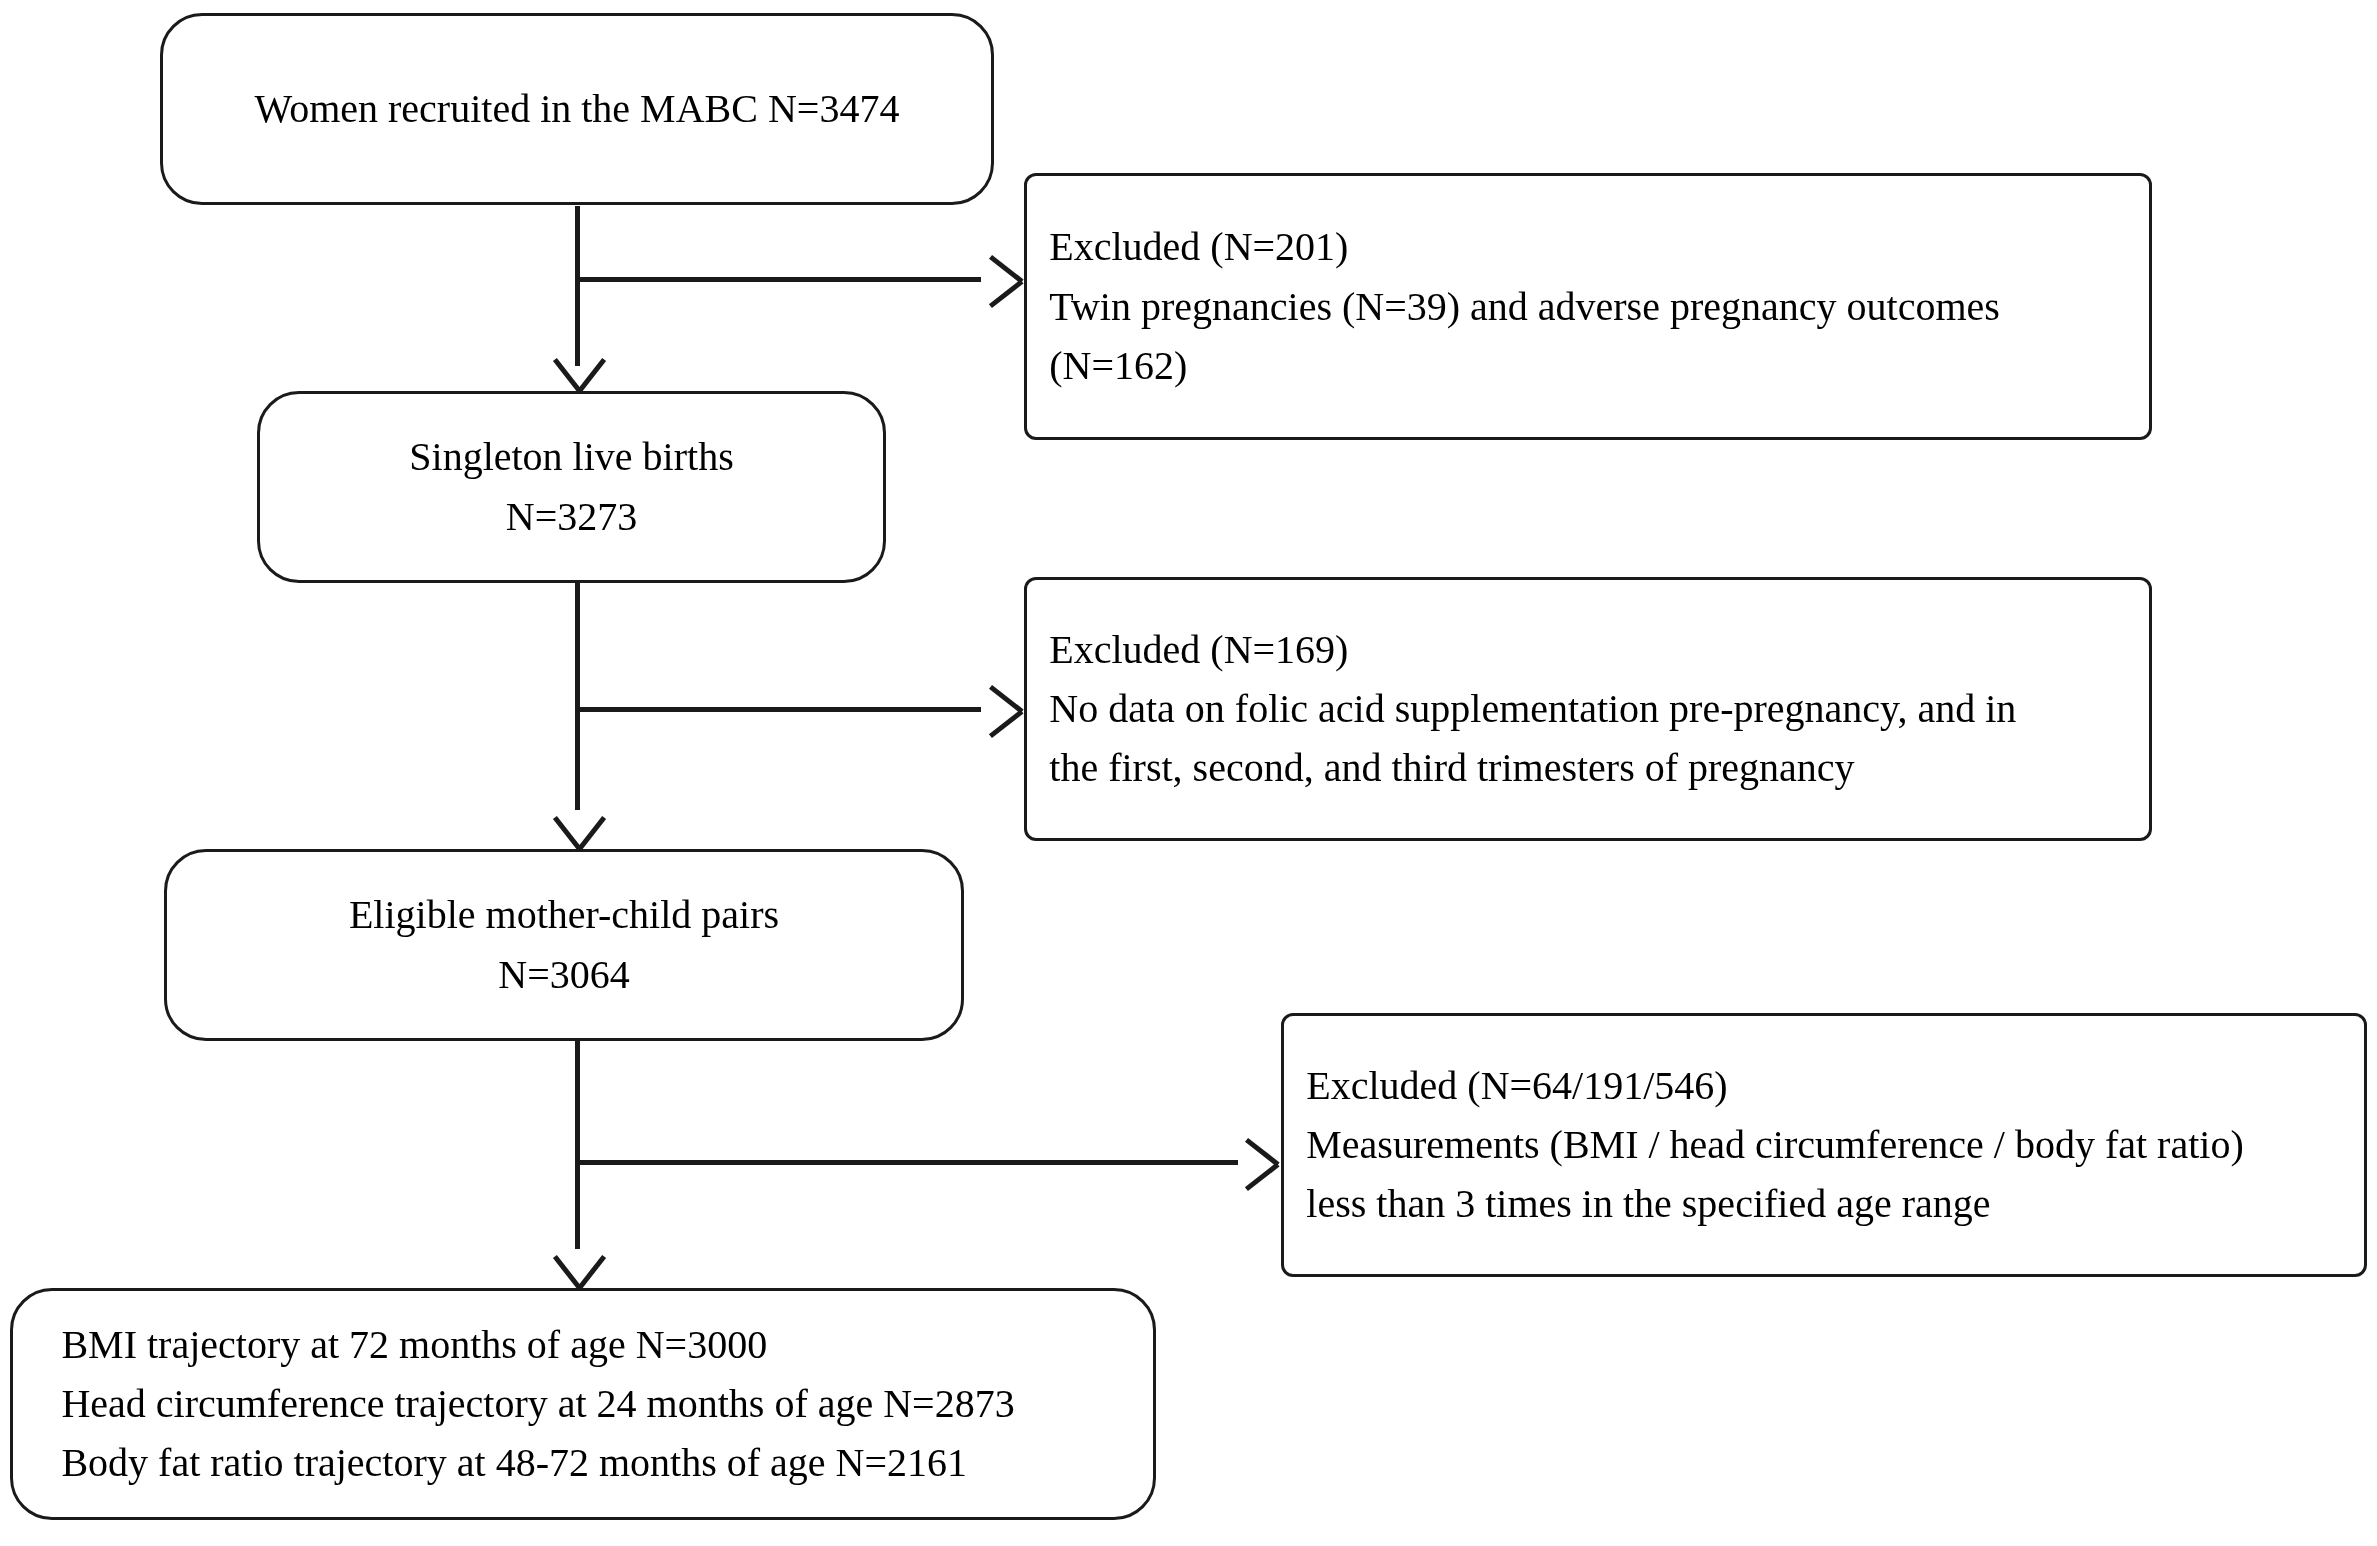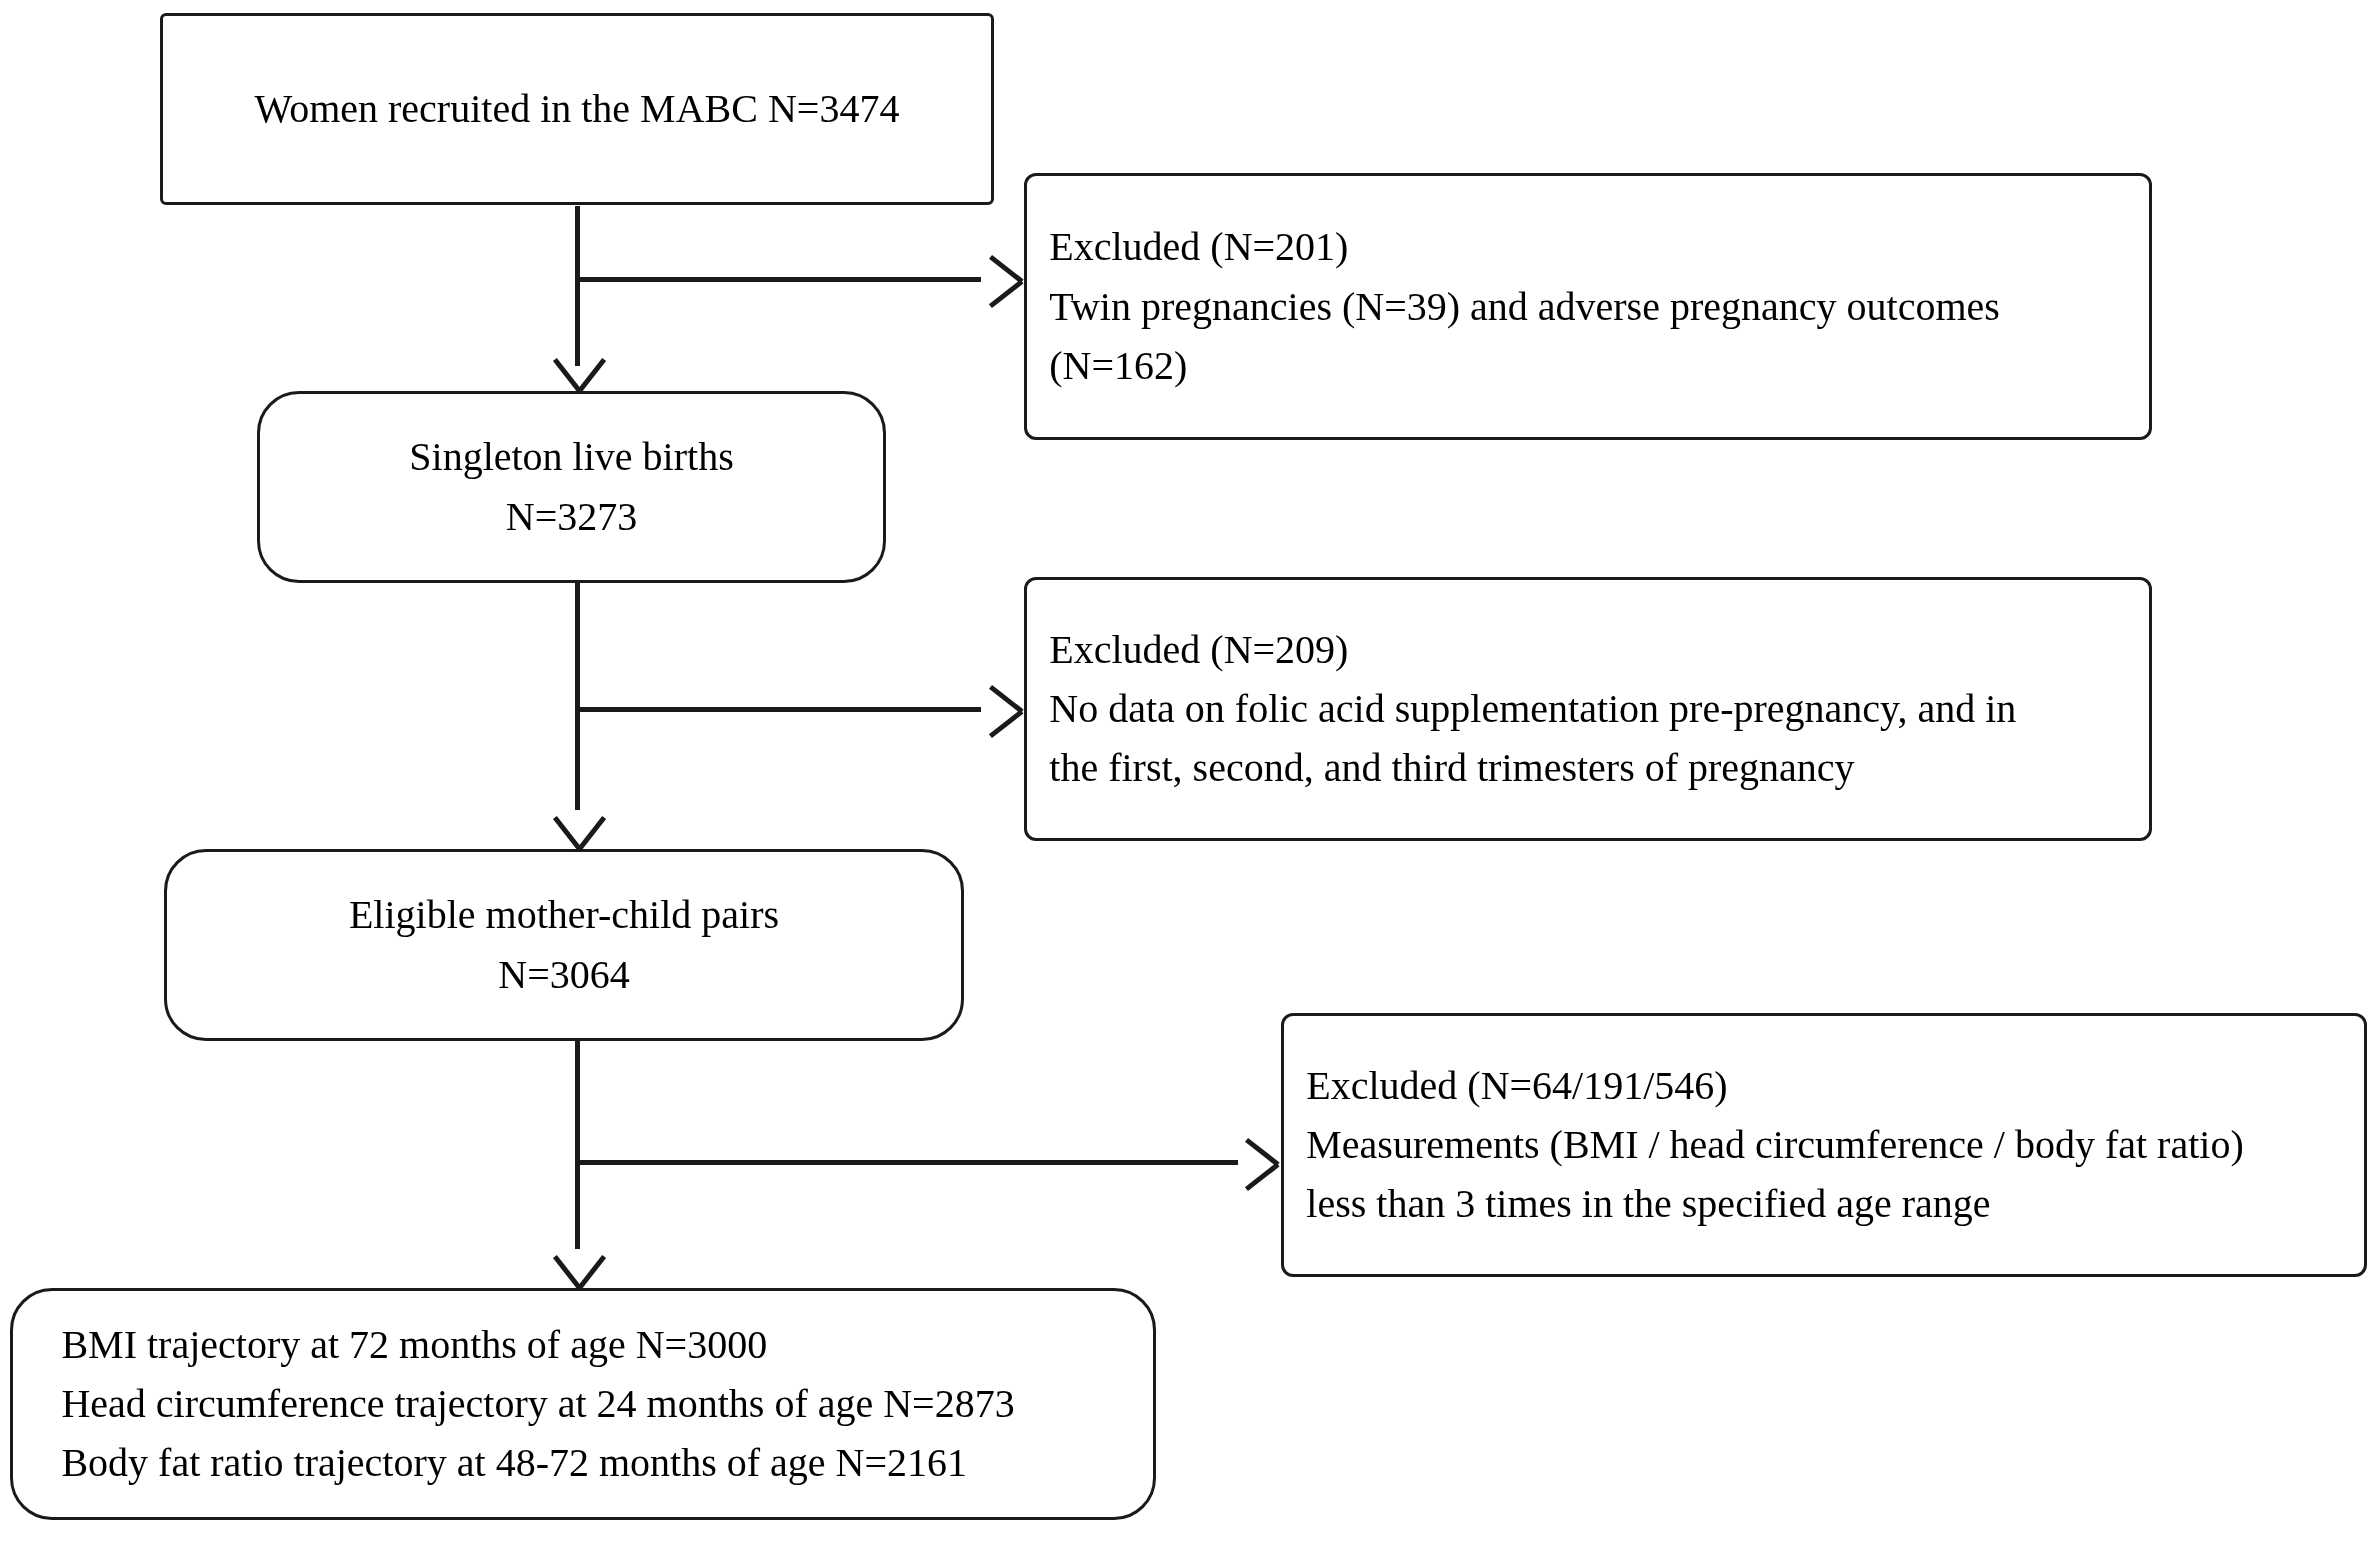--- a/index.html
+++ b/index.html
@@ -114,21 +114,21 @@
     top: 0;
     transform-origin: right center;
     transform: rotate(-38deg);
   }
 </style>
 </head>
 <body>
 
 <div id="canvas">
 
-  <div class="node rounded center" style="left:160px; top:13.4px; width:834px; height:192px;border-radius:6px;">
+  <div class="node rounded center" style="left:160px; top:13.4px; width:834px; height:192px;">
     <div class="line">Women recruited in the MABC N=3474</div>
   </div>
 
   <div class="vline" style="left:575px; top:206px; height:160px;"></div>
   <div class="arrow-down" style="left:577px; top:391px;"></div>
 
   <div class="hline" style="left:575px; top:277px; width:406px;"></div>
   <div class="arrow-right" style="left:1022px; top:279px;"></div>
 
   <div class="node sharp left tightlines" style="left:1024px; top:173px; width:1128px; height:267px;">
@@ -142,21 +142,21 @@
     <div class="line">N=3273</div>
   </div>
 
   <div class="vline" style="left:575px; top:583px; height:227px;"></div>
   <div class="arrow-down" style="left:577px; top:849px;"></div>
 
   <div class="hline" style="left:575px; top:707px; width:406px;"></div>
   <div class="arrow-right" style="left:1022px; top:709px;"></div>
 
   <div class="node sharp left tightlines" style="left:1024px; top:577px; width:1128px; height:264px;">
-    <div class="line">Excluded (N=209)</div>
+    <div class="line">Excluded (N=169)</div>
     <div class="line">No data on folic acid supplementation pre-pregnancy, and in</div>
     <div class="line">the first, second, and third trimesters of pregnancy</div>
   </div>
 
   <div class="node rounded center tightlines" style="left:164px; top:849px; width:800px; height:192px;">
     <div class="line">Eligible mother-child pairs</div>
     <div class="line">N=3064</div>
   </div>
 
   <div class="vline" style="left:575px; top:1041px; height:208px;"></div>

